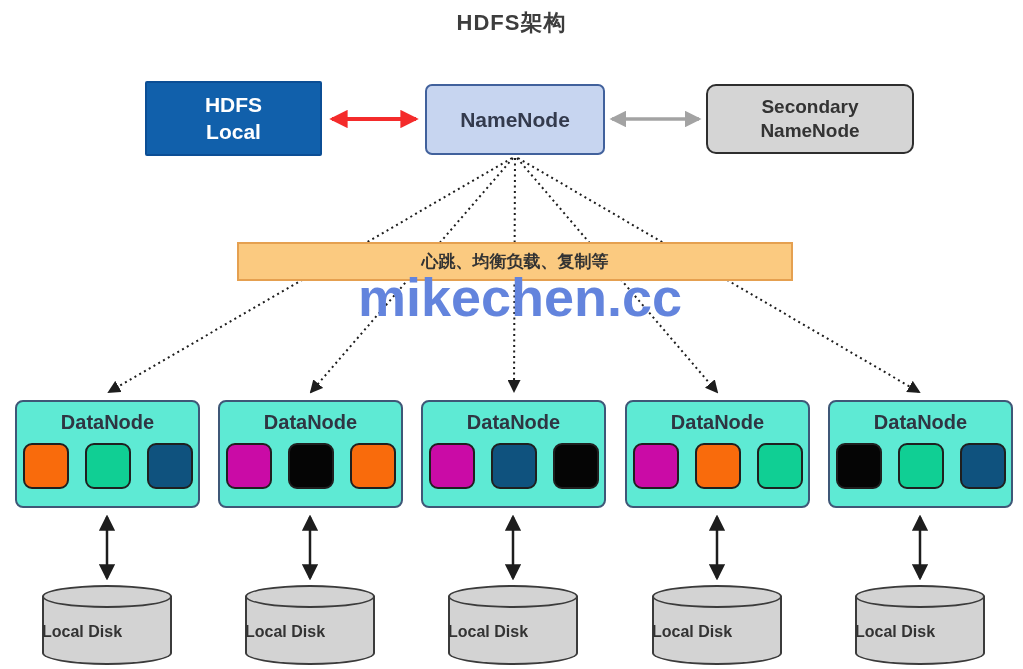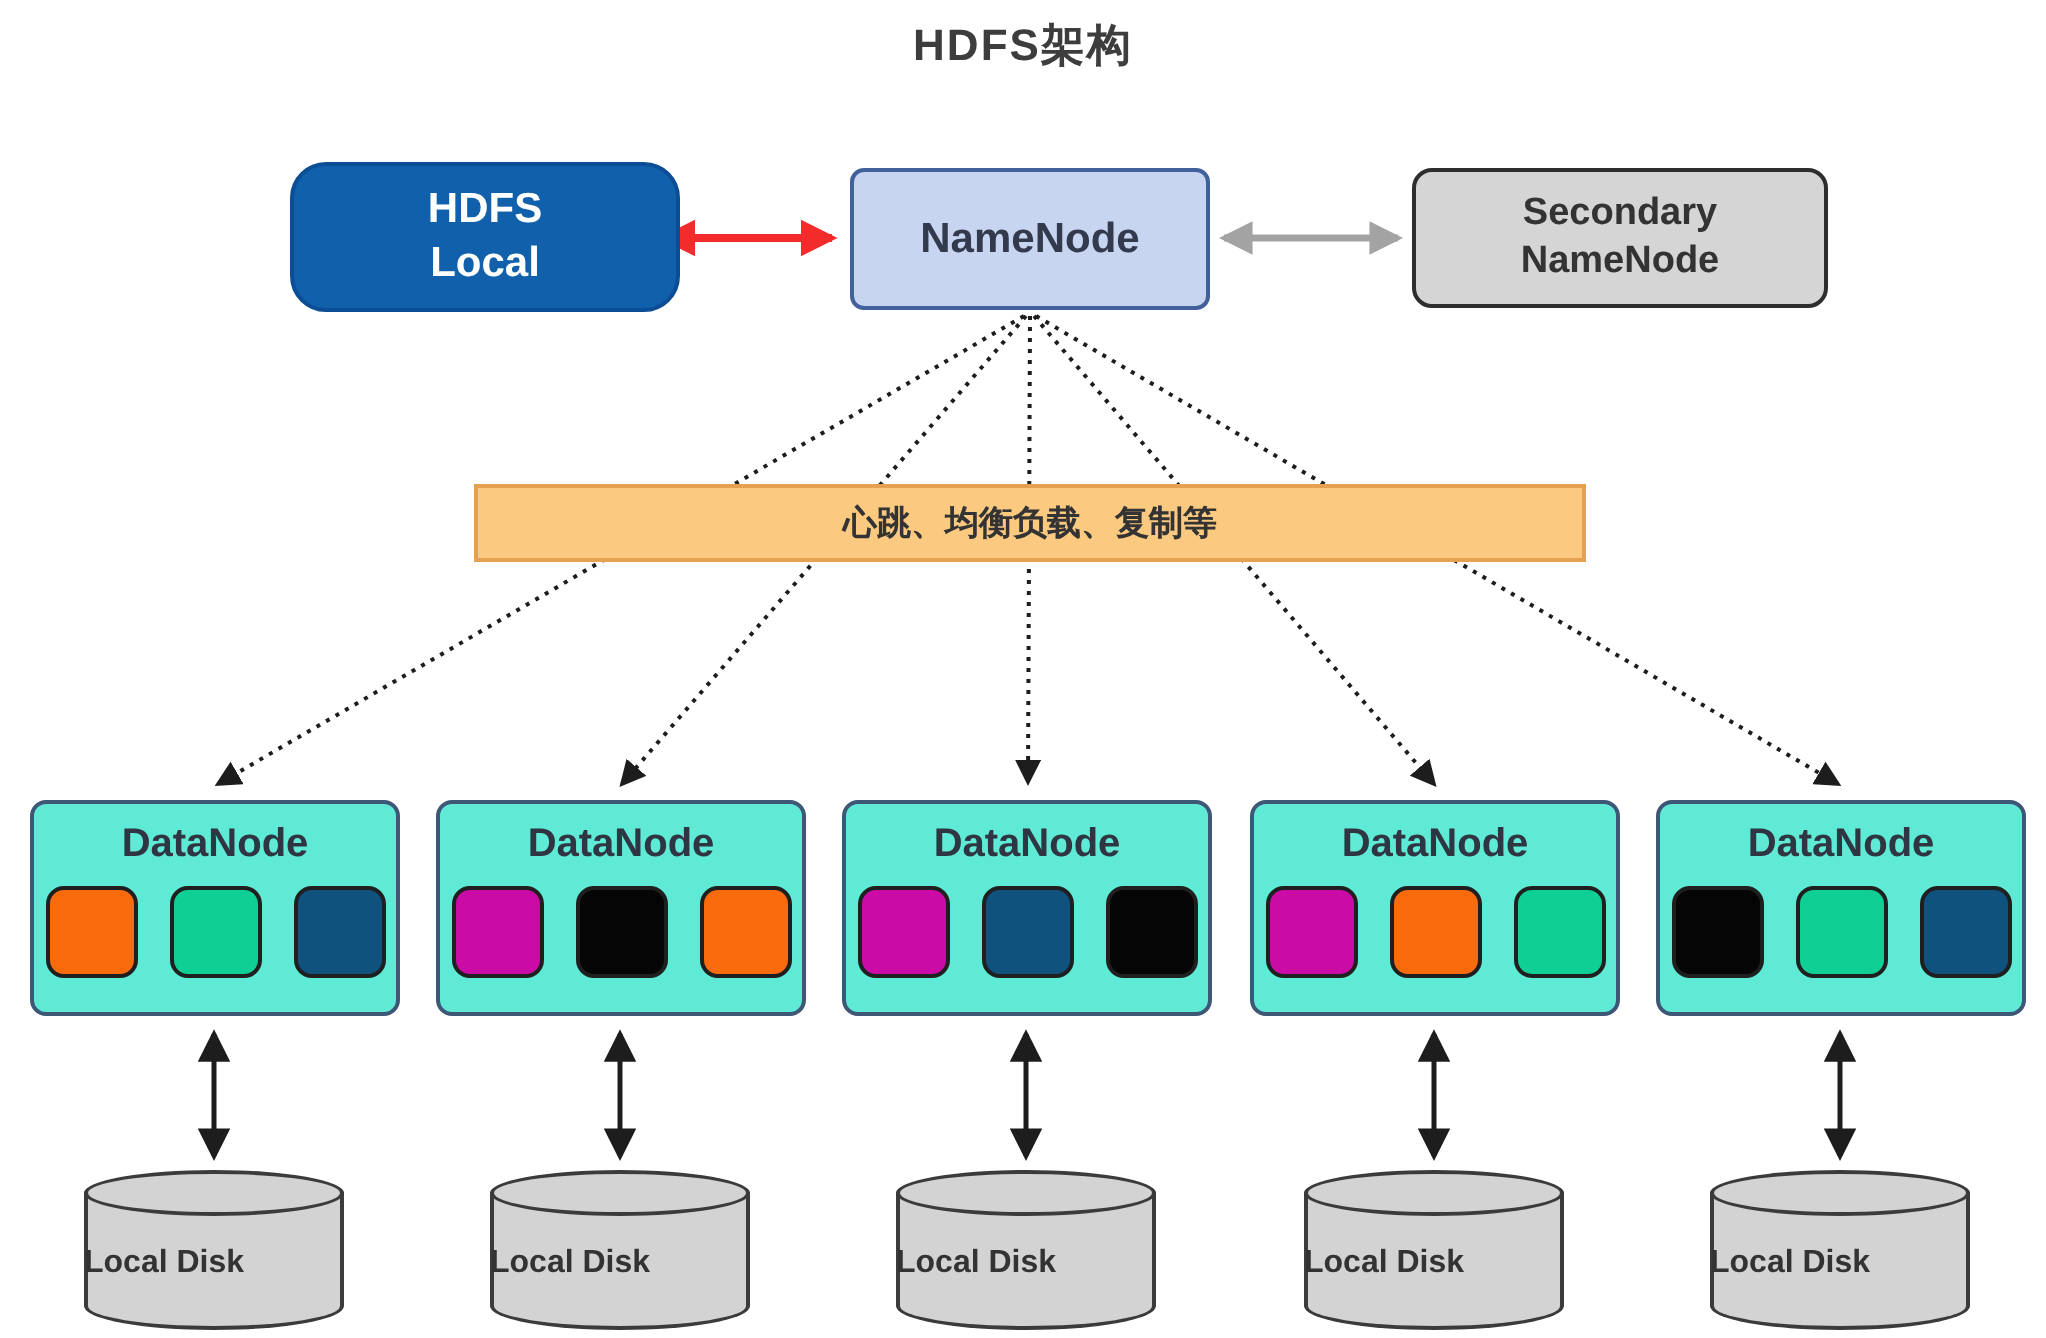--- a/index.html
+++ b/index.html
@@ -13,22 +13,22 @@
     text-align:center; font-size:22px; font-weight:bold; color:#3d3d3d;
     letter-spacing:1px; z-index:3;
   }
   svg.wires { position:absolute; top:0; left:0; z-index:1; }
   .node {
     position:absolute; display:flex; flex-direction:column;
     align-items:center; justify-content:center; text-align:center;
     font-weight:bold; z-index:2;
   }
   .hdfs-client {
-    left:145px; top:81px; width:195px; height:75px;
-    background:#1160ab; border:2px solid #0b4e95; border-radius:18px;
+    left:145px; top:81px; width:177px; height:75px;
+    background:#1160ab; border:2px solid #0b4e95; border-radius:2px;
     color:#ffffff; font-size:21px; line-height:1.25;
   }
   .namenode {
     left:425px; top:84px; width:180px; height:71px;
     background:#c7d5f0; border:2px solid #41619c; border-radius:7px;
     color:#333a4d; font-size:21px;
   }
   .secondary {
     left:706px; top:84px; width:208px; height:70px;
     background:#d5d5d5; border:2.5px solid #2e2e2e; border-radius:10px;
@@ -121,20 +121,21 @@
 
   <div class="node secondary">
     <span>Secondary</span>
     <span>NameNode</span>
   </div>
 
   <div class="banner">
     <span>心跳、均衡负载、复制等</span>
   </div>
 
+  <div class="watermark">mikechen.cc</div>
 
   <div class="datanode" style="left:15px">
     <div class="dn-label">DataNode</div>
     <div class="blocks">
       <span class="block" style="background-color: rgb(249, 107, 12);"></span>
       <span class="block" style="background-color: rgb(16, 207, 148);"></span>
       <span class="block" style="background-color: rgb(15, 82, 126);"></span>
     </div>
   </div>
 

